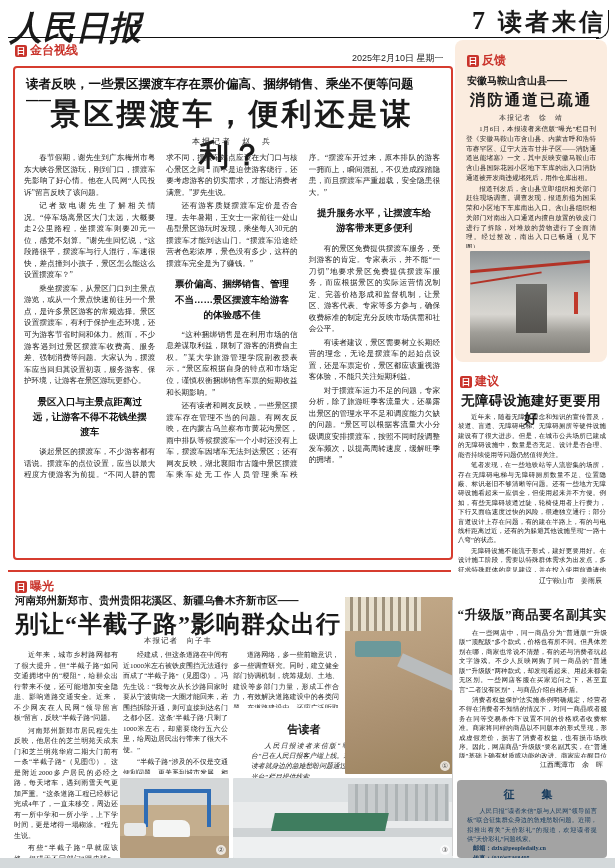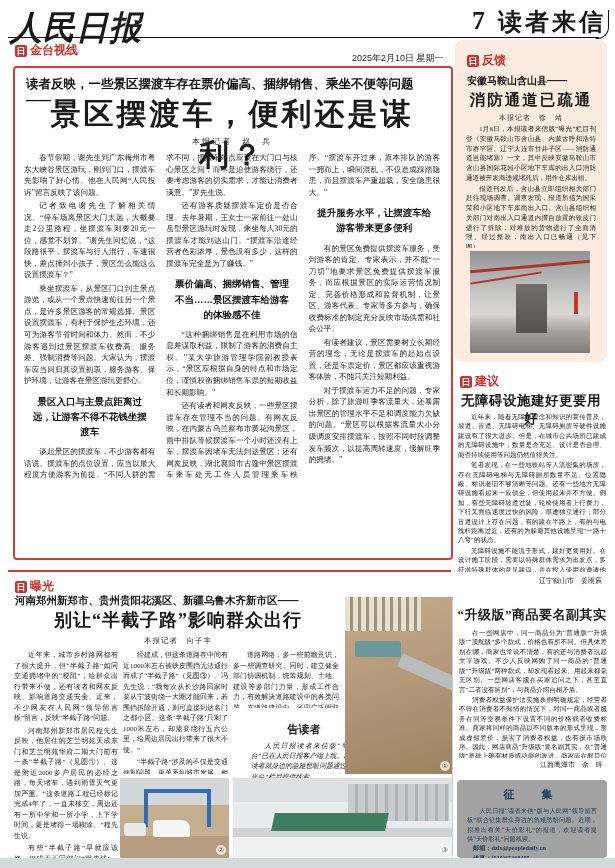--- a/index.html
+++ b/index.html
@@ -32,21 +32,21 @@
            font-size:7.6px;line-height:1.52;text-align:justify;color:#222;overflow:hidden;}
   .jt-body p{margin:0 0 2px 0;text-indent:2em;}
   .jt-body h3{margin:7px 4px 7px 4px;font-size:9.5px;font-weight:bold;text-align:center;
               font-family:"Liberation Sans",sans-serif;color:#111;line-height:1.6;text-indent:0;}
   
   .red-rule{left:8px;top:570px;width:443px;height:0;border-bottom:2px solid #d63c2f;}
   
   .bg-label{left:15px;top:578px;}
   .bg-kicker{left:15px;top:594px;width:330px;font-size:10.5px;font-weight:bold;
              font-family:"Liberation Sans",sans-serif;}
-  .bg-title{left:15px;top:608px;width:326px;text-align:center;font-size:18px;font-weight:900;
+  .bg-title{left:15px;top:608px;width:326px;text-align:center;font-size:24px;font-weight:900;
             letter-spacing:1px;font-family:"Liberation Serif",serif;}
   .bg-byline{left:15px;top:636px;width:326px;text-align:center;font-size:7.5px;color:#333;letter-spacing:1px;}
   .news-col{font-size:7px;line-height:1.5;text-align:justify;color:#222;overflow:hidden;}
   .news-col p{margin:0 0 2px 0;text-indent:2em;}
   .bg-col1{left:14px;top:650px;width:104px;height:212px;}
   .bg-col2{left:123px;top:650px;width:105px;height:124px;}
   .bg-col3{left:233px;top:650px;width:106px;height:58px;}
   .notice-box{left:251px;top:712px;width:106px;height:62px;text-align:center;margin-top:8px;}
   .notice-title{font-size:11px;font-weight:bold;font-family:"Liberation Sans",sans-serif;margin:2px 0 4px 0;}
   .notice-text{font-size:6.8px;line-height:1.5;text-align:justify;font-style:italic;color:#222;}
@@ -148,21 +148,21 @@
 
   <div class="abs sec-label bg-label">
     <span class="sec-icon">日</span>
     <span>曝光</span>
   </div>
   <div class="abs bg-kicker">河南郑州新郑市、贵州贵阳花溪区、新疆乌鲁木齐新市区——</div>
   <div class="abs bg-title">别让“半截子路”影响群众出行</div>
   <div class="abs bg-byline">本报记者　向子丰</div>
 
   <div class="abs news-col bg-col1">
-    <p>近年来，城市乡村路网都有了很大提升，但“半截子路”如同交通拥堵中的“梗阻”，给群众出行带来不便，还有读者和网友反映、影响道路交通安全。近来，不少网友在人民网“领导留言板”留言，反映“半截子路”问题。</p>
+    <p>近年来，城市乡村路网都有了很大提升，但“半截子路”如同交通拥堵中的“梗阻”，给群众出行带来不便，还可能增加安全隐患、影响道路交通安全。近来，不少网友在人民网“领导留言板”留言，反映“半截子路”问题。</p>
     <p>河南郑州新郑市居民程先生反映，他居住的芝兰明苑天成东门和芝兰明苑华府二期大门前有一条“半截子路”（见图①）。这是附近2000多户居民的必经之路，每天堵车，遇到雨雪天气更加严重。“这条道路工程已经标记完成4年了，一直未移交，周边还有一所中学和一所小学，上下学时间，更是堵得一塌糊涂。”程先生说。</p>
     <p>有些“半截子路”早就应该修，但碍于不同部门“踢皮球”。贵州贵阳花溪区居民罗先生反映，贵阳地铁S1号线开通运营，金竹站C出口附近却有一条“半截子路”（见图②）。道路是原金竹镇片区居民出行的主要道路，现在这里已经成了一个收费停车场，机动车需要绕行1.5公里左右通过。罗先生说，“这条路在地铁未开通时，据说是因为修地铁不能完成建设。如今地铁开通了，又说是因拆迁未完成无法完工。按照规划道路应该在2022年通车，但至今仍未通车。”</p>
 
   </div>
   <div class="abs news-col bg-col2">
     <p>经建成，但这条道路在中间有近1000米左右被铁皮围挡无法通行而成了“半截子路”（见图③）。冯先生说：“我每次从长沙路回家时要从宁波街绕一大圈才能回来，若围挡拆除开通，则可直接到达名门之都小区。这条‘半截子路’只剩了1000米左右，却需要绕行五六公里，给周边居民出行带来了很大不便。”</p>
     <p>“半截子路”涉及的不仅是交通便利问题，更关系到城市发展。相关“半截子路”出现的原因，有的是规划不合理，有的是建设难度大，涉及地方财政、土地征收等多重因素。</p>
 
   </div>
   <div class="abs news-col bg-col3">

